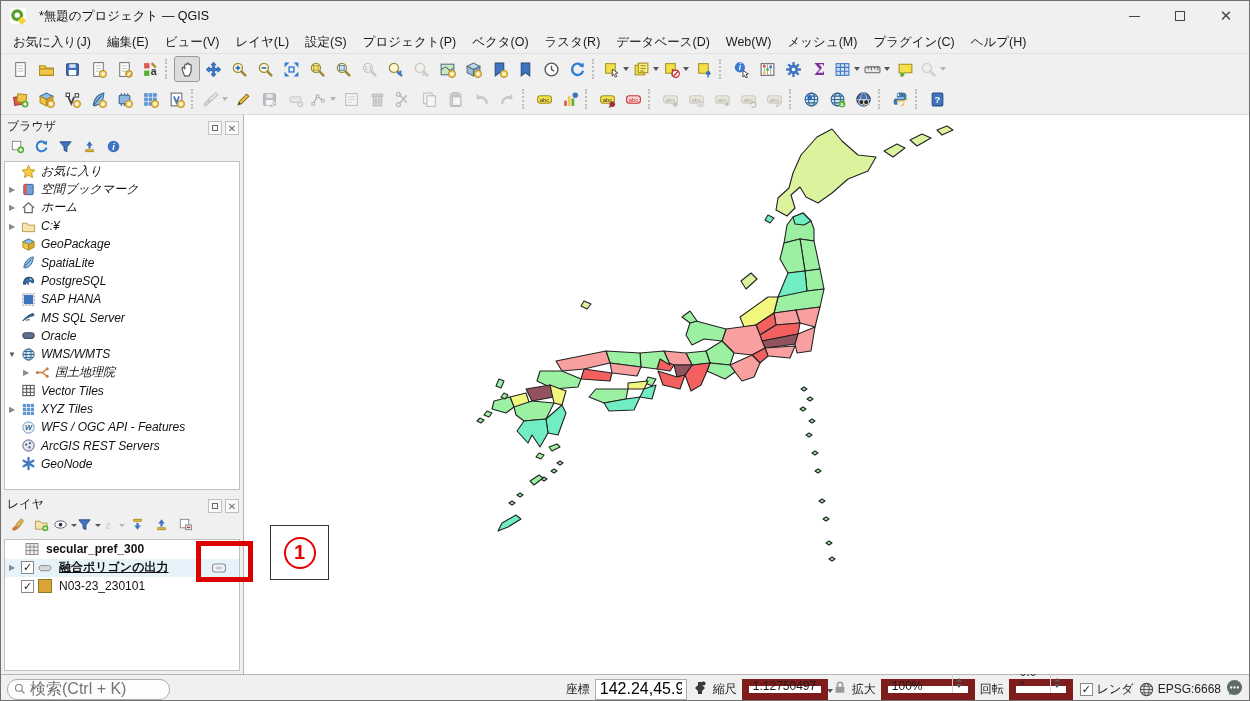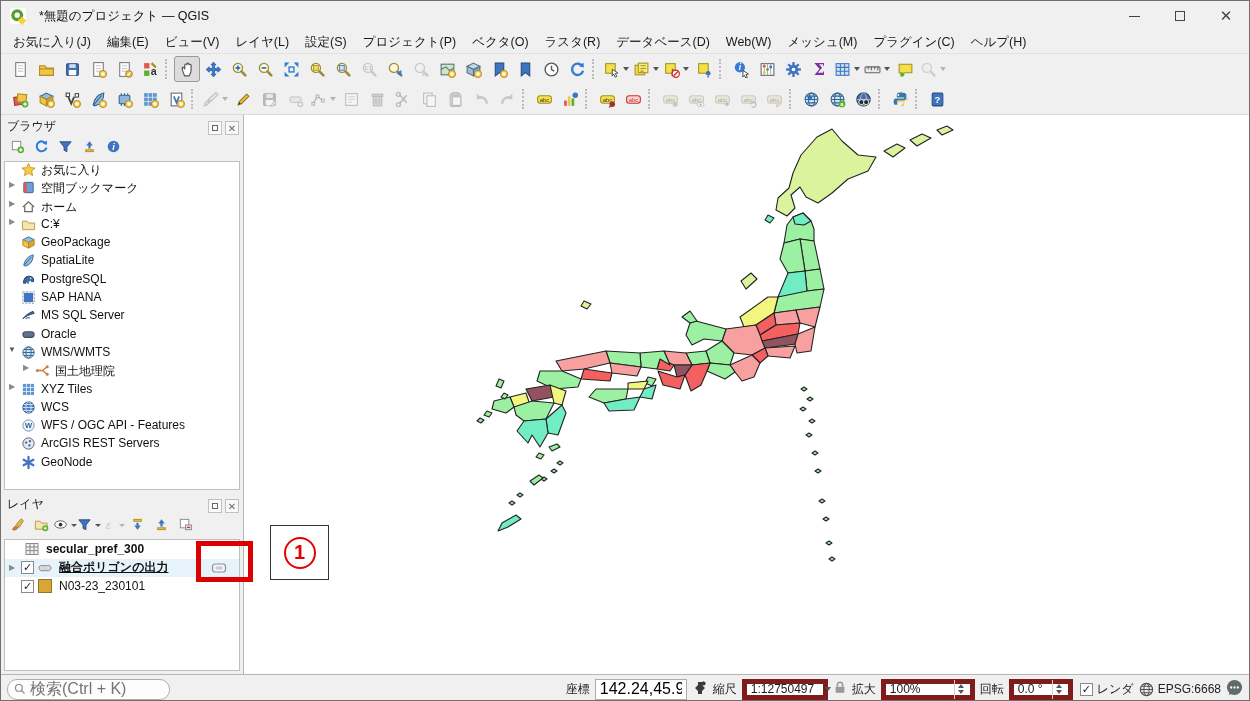--- a/index.html
+++ b/index.html
@@ -35,21 +35,21 @@
   .leftcol { width:243px; display:flex; flex-direction:column; background:#f0f0f0; }
   .panel { display:flex; flex-direction:column; }
   .panel-head { height:20px; display:flex; align-items:flex-end; padding:0 4px 0 6px; }
   .panel-title { flex:1; font-size:12px; color:#222; }
   .phbtn { width:14px; height:14px; margin-left:3px; display:flex; align-items:center; justify-content:center; color:#666; font-size:10px; border:1px solid #c0c0c0; background:#fafafa; }
   .phbtn .sq { width:6px; height:6px; border:1px solid #666; }
   .panel-tools { height:25px; display:flex; align-items:center; padding-left:4px; }
   .ptbtn { width:24px; height:22px; display:flex; align-items:center; justify-content:center; border:1px solid transparent; border-radius:2px; }
   .ptbtn.dis { opacity:.38; filter:grayscale(75%); }
   .tree { flex:1; background:#fff; border:1px solid #c0c0c0; margin:1px 3px 3px 3px; overflow:hidden; }
-  .trow { height:18.3px; display:flex; white-space:nowrap; }
+  .trow { height:18.3px; display:flex; align-items:center; white-space:nowrap;font-style:italic; }
   .trow .arrow { width:14px; text-align:center; color:#8a8a8a; font-size:8px; flex:0 0 14px; }
   .trow .ticon { width:18px; flex:0 0 18px; display:flex; justify-content:center; }
   .trow .tlabel { padding-left:4px; font-size:12px; color:#111; }
 
   
   .lrow { height:18.6px; display:flex; align-items:center; white-space:nowrap; position:relative; }
   .lrow.sel { background:#e6f3fb; }
   .lrow .arrow { width:14px; text-align:center; color:#8a8a8a; font-size:8px; flex:0 0 14px; }
   .cbox { width:13px; height:13px; border:1px solid #8a8a8a; background:#fff; display:flex; align-items:center; justify-content:center; font-size:11px; color:#222; margin-left:2px; flex:0 0 13px; }
   .lrow .licon { width:22px; flex:0 0 22px; display:flex; justify-content:center; }
@@ -61,21 +61,21 @@
   
   .canvas { flex:1; background:#fff; border-left:1px solid #b5b5b5; position:relative; }
   .canvas svg { display:block; }
 
   
   .statusbar { height:29px; display:flex; align-items:center; background:#f0f0f0; border-top:1px solid #b5b5b5; padding:0 6px; gap:5px; }
   .sb-search { display:flex; align-items:center; width:163px; height:21px; border:1px solid #adadad; border-radius:10px; background:#fdfdfd; padding:0 6px; gap:4px; color:#777; }
   .sb-search input { border:none; outline:none; background:transparent; width:120px; font-size:16px; font-family:inherit; }
   .sb-label { font-size:12px; color:#222; white-space:nowrap; }
   .sb-input { height:21px; border:1px solid #adadad; background:#fff; font-size:16px; padding:0 4px; font-family:inherit; }
-  .sb-combo { display:flex; align-items:center; height:21px; border:5px solid #7f1d1d; background:#fff; padding:0 2px 0 4px; }
+  .sb-combo { display:flex; align-items:flex-end; height:21px; border:7px solid #7f1d1d; background:#fff; padding:0 2px 0 4px; }
   .sb-combo .val { font-size:12px; padding-right:8px; }
   .spin { display:flex; flex-direction:column; justify-content:center; gap:2px; width:14px; align-items:center; border-left:1px solid #d0d0d0; height:19px; }
   .spin i { width:0; height:0; border-left:3.5px solid transparent; border-right:3.5px solid transparent; }
   .spin .up { border-bottom:4px solid #555; }
   .spin .dn { border-top:4px solid #555; }
   .sb-check { display:flex; align-items:center; gap:4px; }
 
   
   .anno-red-box { position:absolute; left:195px; top:540px; width:57px; height:41px; border:5px solid #dd0000; pointer-events:none; }
   .anno-callout { position:absolute; left:269px; top:524px; width:59px; height:55px; background:#fff; border:1.5px solid #333; display:flex; align-items:center; justify-content:center; }
@@ -928,48 +928,47 @@
                 <svg width="15" height="15" viewBox="0 0 16 16">
                   <path d="M2.5,8 H8 M8,8 L13,4 M8,8 L13,12" stroke="#c87b3a" stroke-width="1.6" fill="none"></path>
                   <circle cx="13" cy="4" r="1.6" fill="#c87b3a"></circle>
                   <circle cx="13" cy="12" r="1.6" fill="#c87b3a"></circle>
                   <circle cx="2.5" cy="8" r="1.6" fill="#c87b3a"></circle>
                 </svg>
               </span>
               <span class="tlabel">国土地理院</span>
             </div>
             <div class="trow">
+              <span class="arrow"></span>
+              <span class="ticon">
+                <svg width="15" height="15" viewBox="0 0 16 16">
+                  <rect x="2" y="2.5" width="12" height="11" fill="#fff" stroke="#444"></rect>
+                  <path d="M2,6.2 h12 M2,9.9 h12 M6,2.5 v11 M10,2.5 v11" stroke="#444"></path>
+                </svg>
+              </span>
+              <span class="tlabel">Vector Tiles</span>
+            </div>
+            <div class="trow">
               <span class="arrow">▶</span>
               <span class="ticon">
                 <svg width="15" height="15" viewBox="0 0 16 16">
                   <g fill="#5f96d2">
                     <rect x="2" y="2" width="3.5" height="3.5"></rect>
                     <rect x="6.2" y="2" width="3.5" height="3.5"></rect>
                     <rect x="10.4" y="2" width="3.5" height="3.5"></rect>
                     <rect x="2" y="6.2" width="3.5" height="3.5"></rect>
                     <rect x="6.2" y="6.2" width="3.5" height="3.5"></rect>
                     <rect x="10.4" y="6.2" width="3.5" height="3.5"></rect>
                     <rect x="2" y="10.4" width="3.5" height="3.5"></rect>
                     <rect x="6.2" y="10.4" width="3.5" height="3.5"></rect>
                     <rect x="10.4" y="10.4" width="3.5" height="3.5"></rect>
                   </g>
                 </svg>
               </span>
               <span class="tlabel">XYZ Tiles</span>
-            </div>
-            <div class="trow">
-              <span class="arrow"></span>
-              <span class="ticon">
-                <svg width="15" height="15" viewBox="0 0 16 16">
-                  <circle cx="8" cy="8" r="6" fill="#4a7fc0" stroke="#2a4b80"></circle>
-                  <ellipse cx="8" cy="8" rx="2.8" ry="6" fill="none" stroke="#cfe0f5"></ellipse>
-                  <path d="M2,8 h12 M3,4.8 h10 M3,11.2 h10" stroke="#cfe0f5" fill="none"></path>
-                </svg>
-              </span>
-              <span class="tlabel">WCS</span>
             </div>
             <div class="trow">
               <span class="arrow"></span>
               <span class="ticon">
                 <svg width="15" height="15" viewBox="0 0 16 16">
                   <circle cx="8" cy="8" r="6" fill="#eef5fb" stroke="#6a8fb5"></circle>
                   <text x="8" y="11" font-size="8" text-anchor="middle" fill="#35628f" font-weight="bold">W</text>
                 </svg>
               </span>
               <span class="tlabel">WFS / OGC API - Features</span>

